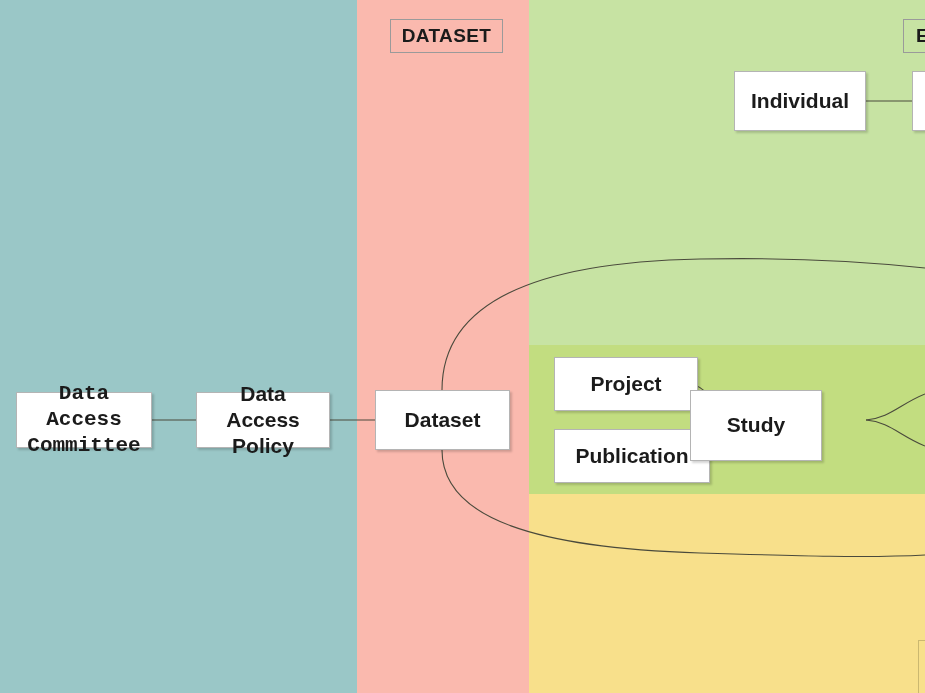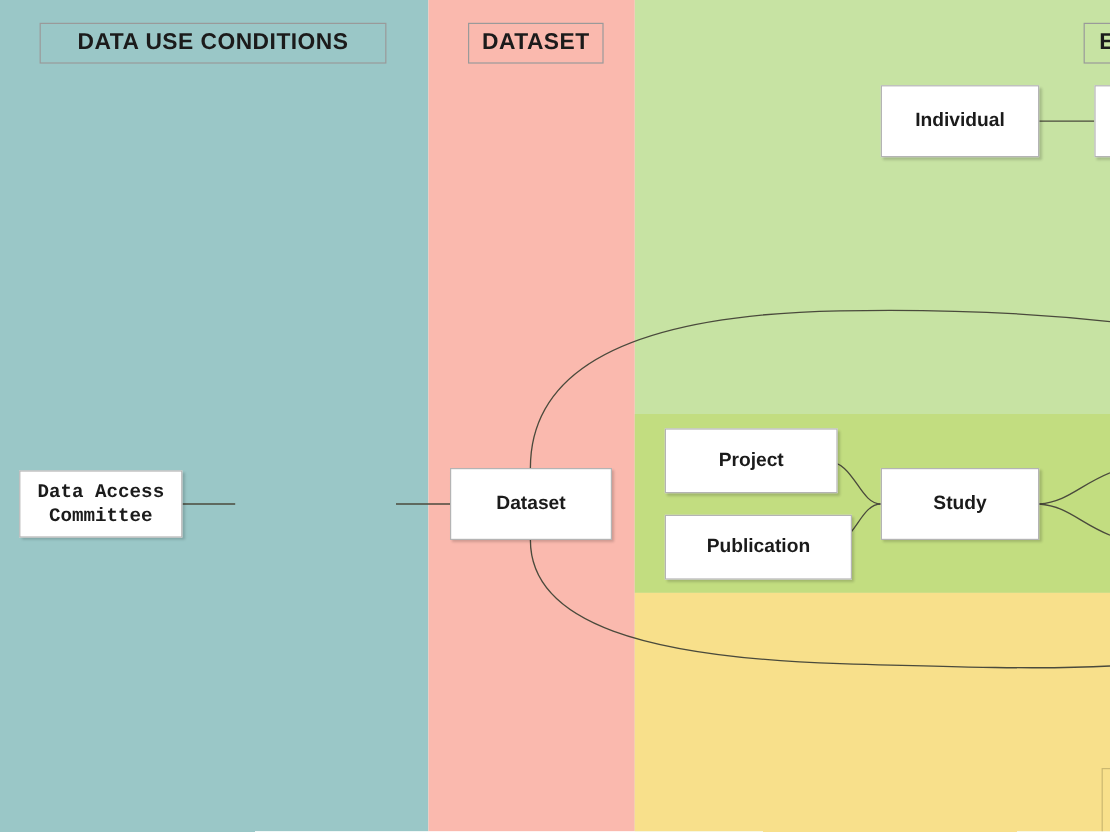--- a/index.html
+++ b/index.html
@@ -71,38 +71,38 @@
   }
 
   
   .node {
     position: absolute;
     box-sizing: border-box;
     background: #ffffff;
     border: 1px solid #b4b4b4;
     box-shadow: 2px 2px 2px rgba(0,0,0,0.17);
     color: #1b1b1b;
-    font-size: 16px;
+    font-size: 21px;
     font-weight: bold;
     display: flex;
     align-items: center;
     justify-content: center;
     text-align: center;
     line-height: 1.25;
     padding: 0 6px;
   }
 
   .n-dac   { left: 16px;  top: 392px; width: 136px; height: 56px; font-family: Liberation Mono, monospace; }
   .n-dap   { left: 196px; top: 392px; width: 134px; height: 56px; }
   .n-ds    { left: 375px; top: 390px; width: 135px; height: 60px; }
   .n-indiv { left: 734px; top: 71px;  width: 132px; height: 60px; }
   .n-edge  { left: 912px; top: 71px;  width: 132px; height: 60px; }
   .n-proj  { left: 554px; top: 357px; width: 144px; height: 54px; }
   .n-pub   { left: 554px; top: 429px; width: 156px; height: 54px; }
-  .n-study { left: 734px; top: 390px; width: 132px; height: 60px; }
+  .n-study { left: 690px; top: 390px; width: 132px; height: 71px; }
 
   
   .n-clip {
     position: absolute;
     left: 918px;
     top: 640px;
     width: 110px;
     height: 56px;
     box-sizing: border-box;
     border: 1px solid #cbb870;
@@ -136,25 +136,25 @@
 
       <path d="M688,384 C712,384 716,420 734,420"></path>
 
       <path d="M688,456 C712,456 716,420 734,420"></path>
 
       <path d="M866,420 C890,418 900,404 925,394"></path>
       <path d="M866,420 C890,422 900,436 925,446"></path>
     </g>
   </svg>
 
-  <div class="lane-header hdr-duc">DATA USE CONDITIONS</div>
   <div class="lane-header hdr-ds">DATASET</div>
   <div class="lane-header hdr-ent">E</div>
 
   <div class="node n-dac">Data Access Committee</div>
+  <div class="node n-dap">Data Access Policy</div>
   <div class="node n-ds">Dataset</div>
   <div class="node n-indiv">Individual</div>
   <div class="node n-edge">E</div>
   <div class="node n-proj">Project</div>
   <div class="node n-pub">Publication</div>
   <div class="node n-study">Study</div>
 
   <div class="n-clip"></div>
 
 </div>

